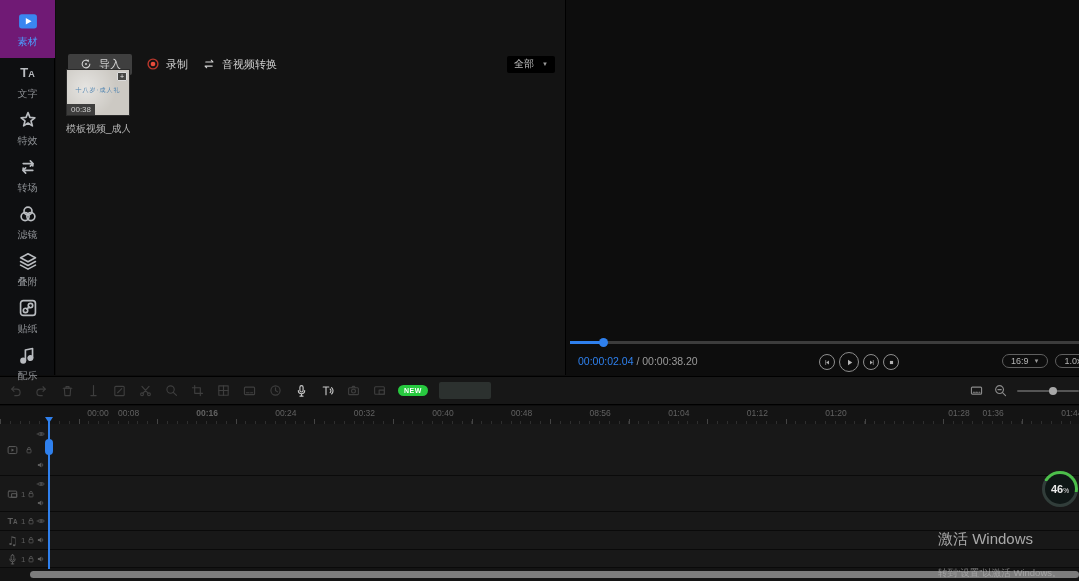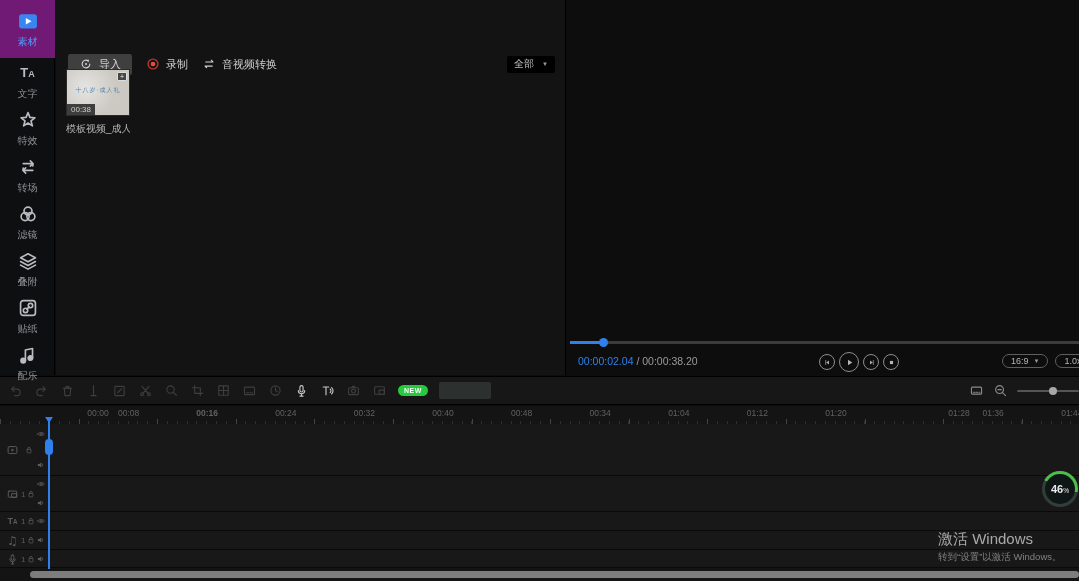--- a/index.html
+++ b/index.html
@@ -96,21 +96,21 @@
   .playhead{position:absolute;left:48px;top:419px;width:1.5px;height:150px;background:#2f80ed;z-index:6;cursor:ew-resize;}
   .playhead::before{content:"";position:absolute;left:-3.5px;top:-2px;border:4px solid transparent;border-top:6px solid #2f80ed;}
   .ph-grip{position:absolute;left:-3.5px;top:20px;width:8px;height:16px;border-radius:4px;background:#2f80ed;}
   .update-badge{position:absolute;left:1042px;top:471px;width:36px;height:36px;border-radius:50%;z-index:7;
     background:conic-gradient(from 300deg,#4cbf4b 0 160deg,rgba(70,92,86,.55) 160deg 360deg);cursor:pointer;}
   .ub-inner{position:absolute;inset:3px;border-radius:50%;background:#0f1716;display:flex;align-items:center;justify-content:center;color:#eaeaea;}
   .ub-val{font-size:11px;font-weight:bold;}
   .ub-unit{font-size:6.5px;margin-top:3px;}
   .watermark{position:absolute;left:938px;top:530px;z-index:7;pointer-events:none;}
   .wm1{font-size:15px;color:rgba(205,205,205,.8);}
-  .wm2{font-size:9.5px;color:rgba(185,185,185,.65);margin-top:2px;}
+  .wm2{font-size:9.5px;color:rgba(185,185,185,.65);margin-top:18px;}
 </style>
 </head>
 <body>
 
 <div class="app">
 
   <aside class="sidebar">
     <div class="sb-item active">
       <span class="sb-icon ic">
           <svg viewBox="0 0 16 16">
@@ -398,21 +398,21 @@
 
   <div class="timeline">
     <div class="ruler" id="ruler">
         <span class="ruler-label" style="left: 50px; margin-left: 48px;">00:00</span>
         <span class="ruler-label" style="left: 128.6px;">00:08</span>
         <span class="ruler-label" style="left: 207.2px; font-weight: bold;">00:16</span>
         <span class="ruler-label" style="left: 285.8px;">00:24</span>
         <span class="ruler-label" style="left: 364.4px;">00:32</span>
         <span class="ruler-label" style="left: 443px;">00:40</span>
         <span class="ruler-label" style="left: 521.6px;">00:48</span>
-        <span class="ruler-label" style="left: 600.2px;">00:34</span>
+        <span class="ruler-label" style="left: 600.2px;">08:56</span>
         <span class="ruler-label" style="left: 678.8px;">01:04</span>
         <span class="ruler-label" style="left: 757.4px;">01:12</span>
         <span class="ruler-label" style="left: 836px;">01:20</span>
         <span class="ruler-label" style="left: 959px;">01:28</span>
         <span class="ruler-label" style="left: 993.2px;">01:36</span>
         <span class="ruler-label" style="left: 1071.8px;">01:44</span>
       </div>
     <div class="tracks">
 
       <div class="track" style="height:52px;">

